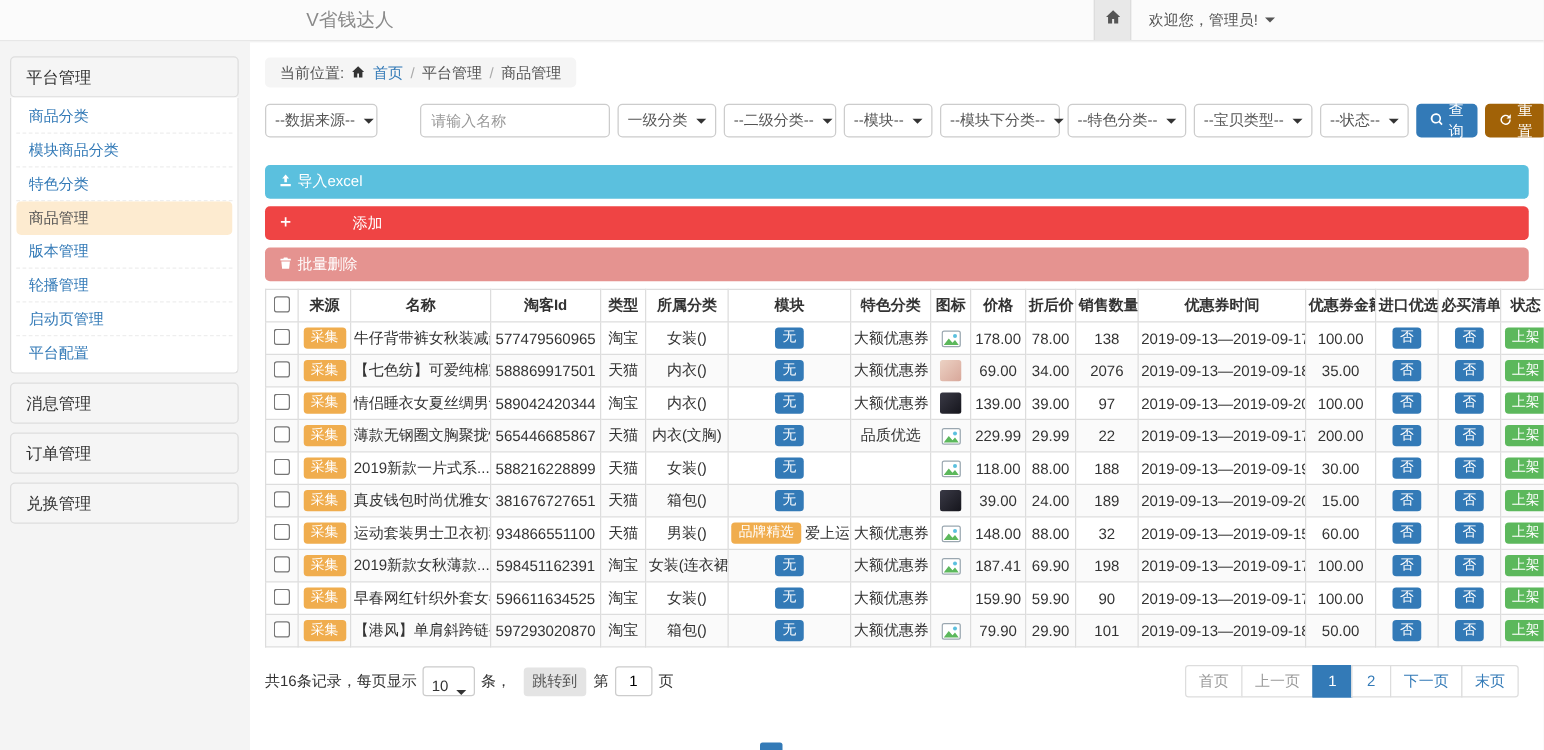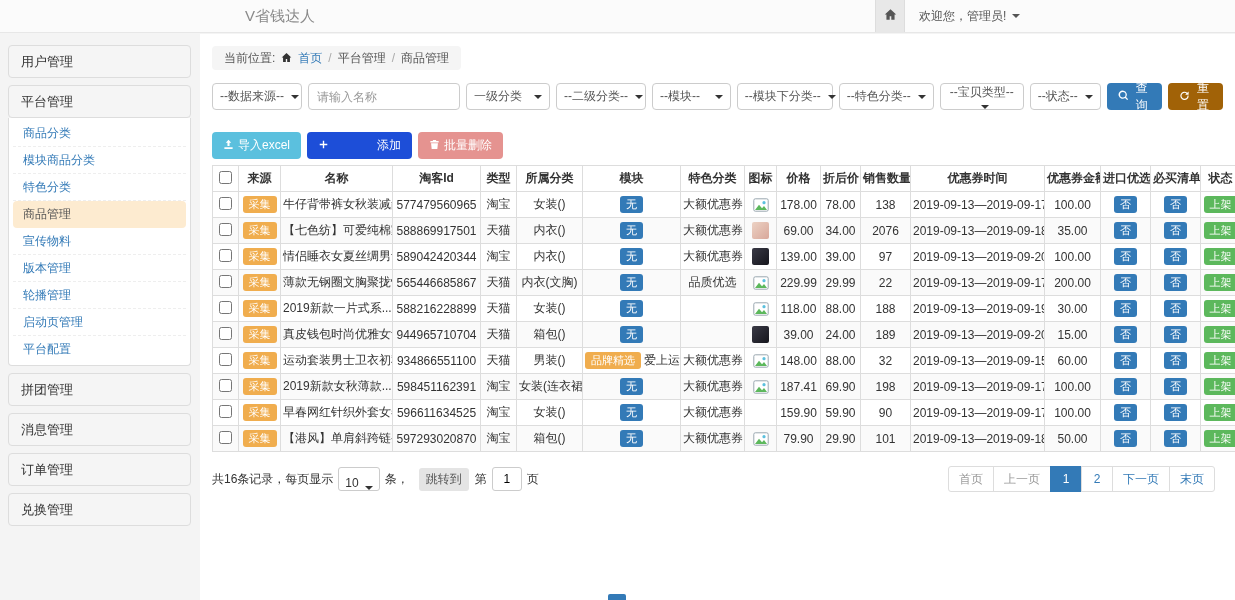--- a/index.html
+++ b/index.html
@@ -42,32 +42,32 @@
   .crumb-sep { color:#aaa; }
 
   
   .filters { display:flex; align-items:center; gap:6px; margin:13px 12px 0 12px; flex-wrap:nowrap; }
   .f-select { height:27px; border:1px solid #ccc; border-radius:4px; background:#fff; font-size:12px;
     color:#555; display:flex; align-items:center; justify-content:space-between; padding:0 7px;
     cursor:pointer; white-space:nowrap; }
   .f-select .sel-caret { width:0; height:0; border-left:4px solid transparent; border-right:4px solid transparent;
     border-top:4px solid #333; margin-left:7px; }
   .f-input { height:27px; width:152px; border:1px solid #ccc; border-radius:4px; font-size:12px;
-    padding:0 8px; color:#333; font-family:inherit; }
+    padding:0 8px; color:#333; font-family:inherit;margin-left:28px; }
   .f-input::placeholder { color:#999; }
   .btn { height:27px; border:none; border-radius:4px; color:#fff; font-size:12px; display:inline-flex;
     align-items:center; gap:4px; padding:0 11px; cursor:pointer; font-family:inherit; }
   .btn svg { width:11px; height:11px; fill:#fff; }
   .btn-primary { background:#337ab7; }
   .btn-reset { background:#a16207; }
 
   
-  .toolbar { display:flex; gap:6px; margin:22px 12px 6px 12px; }
+  .toolbar { display:flex; gap:6px; margin:22px 12px 6px 12px;flex-direction:column; }
   .btn-info { background:#5bc0de; }
-  .btn-success { background:#1d4ed8;gap:48px; }
+  .btn-success { background:#ef4444;gap:48px; }
   .btn-danger-soft { background:#e59390; }
 
   
   .tbl-wrap { margin:0 12px; }
   table { width:100%; border-collapse:collapse; table-layout:fixed; font-size:12px; }
   th,td { border:1px solid #ddd; text-align:center; height:26px; padding:1px 2px; overflow:hidden;
     white-space:nowrap; }
   th { font-weight:bold; color:#333; background:#fff; }
   tr:nth-child(even) td { background:#fafafa; }
   .badge { display:inline-block; padding:2px 6px; border-radius:3px; color:#fff; font-size:11px; line-height:1.2; }
@@ -158,21 +158,21 @@
           <span class="sel-caret"></span>
         </div>
         <div class="f-select" style="width: 96px;">
           <span>--模块下分类--</span>
           <span class="sel-caret"></span>
         </div>
         <div class="f-select" style="width: 108px;">
           <span>--特色分类--</span>
           <span class="sel-caret"></span>
         </div>
-        <div class="f-select" style="width: 96px; flex-direction: column;">
+        <div class="f-select" style="width: 96px;">
           <span>--宝贝类型--</span>
           <span class="sel-caret"></span>
         </div>
         <div class="f-select" style="width: 76px;">
           <span>--状态--</span>
           <span class="sel-caret"></span>
         </div>
         <button class="btn btn-primary" id="btn-search">
         <span><svg viewBox="0 0 16 16">
               <path d="M11.7 10.3a6 6 0 1 0-1.4 1.4l3 3 1.4-1.4zM7 11a4 4 0 1 1 0-8 4 4 0 0 1 0 8z"></path>
@@ -356,21 +356,21 @@
               <td>2019-09-13—2019-09-19</td>
               <td>30.00</td>
               <td><span class="badge bg-blue">否</span></td>
               <td><span class="badge bg-blue">否</span></td>
               <td><span class="badge bg-green">上架</span></td>
             </tr>
             <tr>
               <td><input type="checkbox" style=""></td>
               <td><span class="badge bg-orange">采集</span></td>
               <td>真皮钱包时尚优雅女士...</td>
-              <td>944965710704</td>
+              <td>381676727651</td>
               <td>天猫</td>
               <td>箱包()</td>
               <td><span class="badge bg-blue">无</span></td>
               <td></td>
               <td><span class="thumb thumb-dark"></span></td>
               <td>39.00</td>
               <td>24.00</td>
               <td>189</td>
               <td>2019-09-13—2019-09-20</td>
               <td>15.00</td>
@@ -491,40 +491,33 @@
           <span class="pg-btn">2</span>
           <span class="pg-btn">下一页</span>
           <span class="pg-btn">末页</span>
         </div>
     </div>
   </div>
 
   <aside class="sidebar">
     <div id="sidebar-panels">
         <div class="panel">
-          <div class="panel-head">用户管理</div>
-        </div>
-        <div class="panel">
           <div class="panel-head">平台管理</div>
           <div class="panel-body">
             <div class="sub-item">商品分类</div>
             <div class="sub-item">模块商品分类</div>
             <div class="sub-item">特色分类</div>
             <div class="sub-item active">商品管理</div>
-            <div class="sub-item">宣传物料</div>
             <div class="sub-item">版本管理</div>
             <div class="sub-item">轮播管理</div>
             <div class="sub-item">启动页管理</div>
             <div class="sub-item">平台配置</div>
           </div>
         </div>
         <div class="panel">
-          <div class="panel-head">拼团管理</div>
-        </div>
-        <div class="panel">
           <div class="panel-head">消息管理</div>
         </div>
         <div class="panel">
           <div class="panel-head">订单管理</div>
         </div>
         <div class="panel">
           <div class="panel-head">兑换管理</div>
         </div>
       </div>
   </aside>

